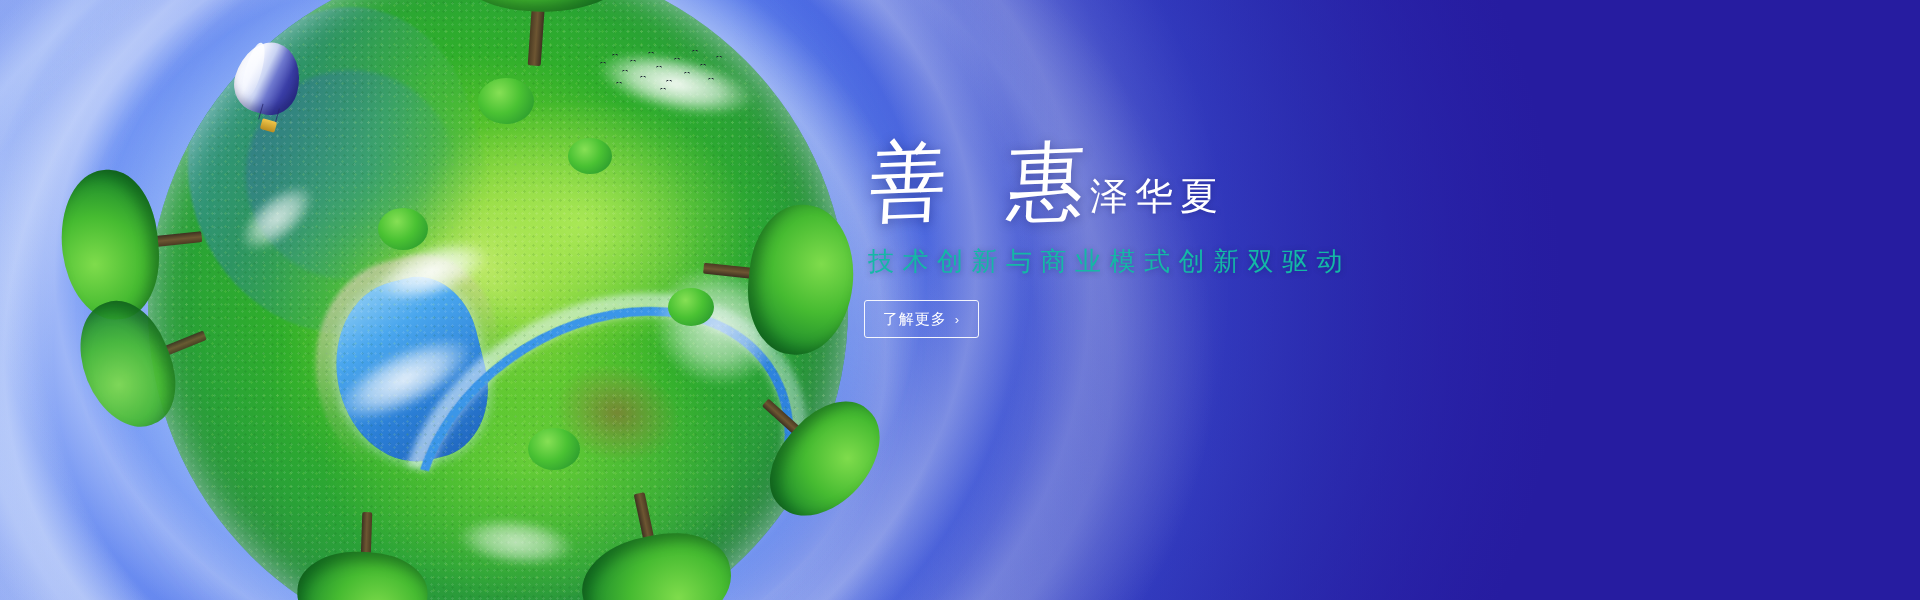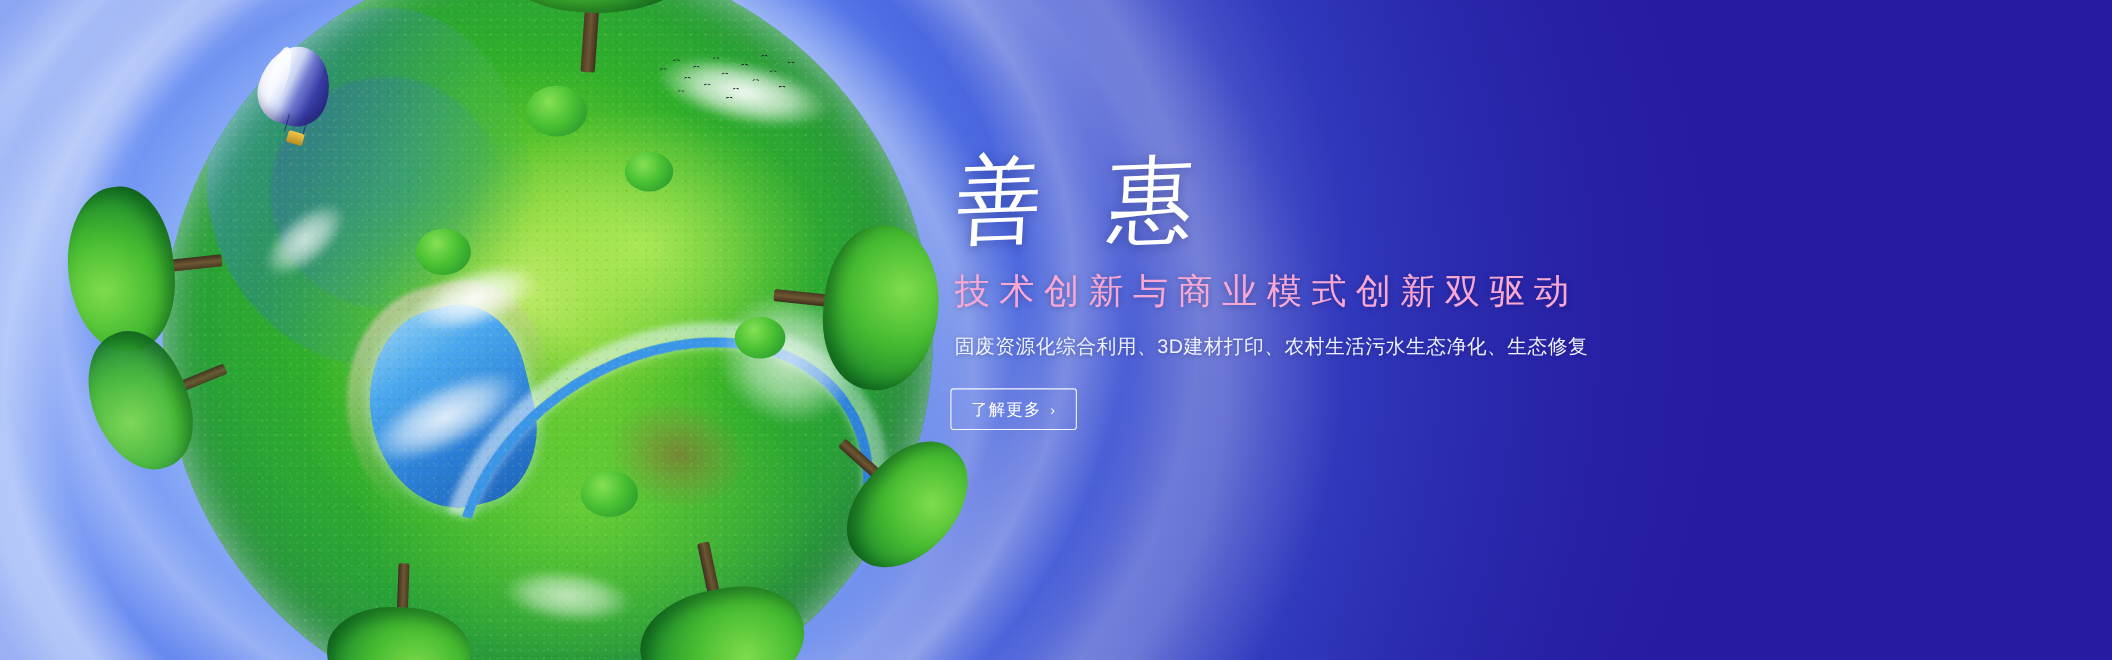--- a/index.html
+++ b/index.html
@@ -260,23 +260,23 @@
     font-size:38px; line-height:1;
     letter-spacing:7px;
     padding-bottom:7px;
     margin-left:2px;
     text-shadow:0 1px 6px rgba(10,10,60,.3);
   }
   .hl-gap{ width:56px; }
 
   .subtitle{
     margin-top:26px; margin-left:6px;
-    font-size:32px; line-height:1;
+    font-size:26px; line-height:1;
     letter-spacing:8.5px;
-    color:#f9a8d4;
+    color:#14b8a6;
     text-shadow:0 1px 6px rgba(10,10,60,.3);
   }
   .desc{
     margin-top:24px; margin-left:6px;
     font-size:18px; line-height:1.3;
     letter-spacing:.4px;
     color:#eef1ff;
     text-shadow:0 1px 5px rgba(10,10,60,.3);
   }
   .cta{
@@ -397,26 +397,26 @@
 
   <div class="content">
 
     <div class="headline">
       <div class="hl-group">
         <span class="hl-big">善</span>
       </div>
       <div class="hl-gap"></div>
       <div class="hl-group">
         <span class="hl-big">惠</span>
+        <span class="hl-small">泽华夏</span>
       </div>
     </div>
 
     <div class="subtitle">技术创新与商业模式创新双驱动</div>
 
-    <div class="desc">固废资源化综合利用、3D建材打印、农村生活污水生态净化、生态修复</div>
 
     <a class="cta" href="#">
       <span>了解更多</span>
       <span class="chev">›</span>
     </a>
 
   </div>
 </div>
 
 </body></html>

